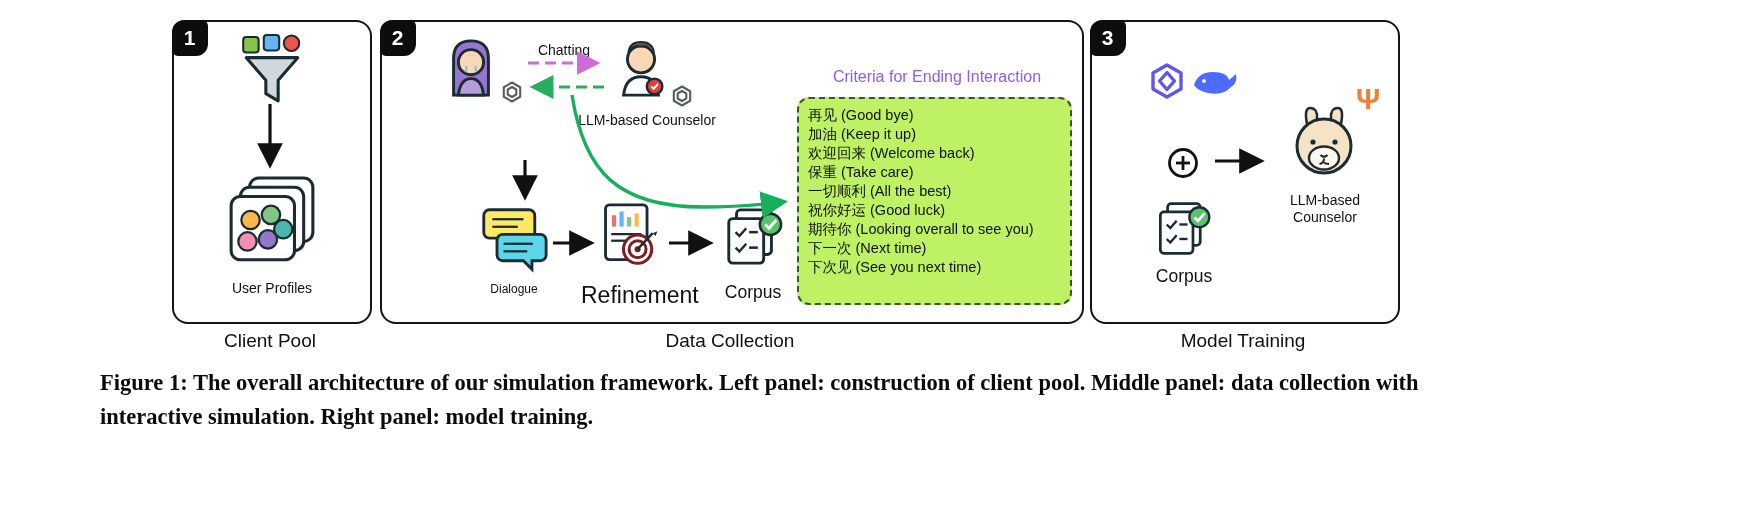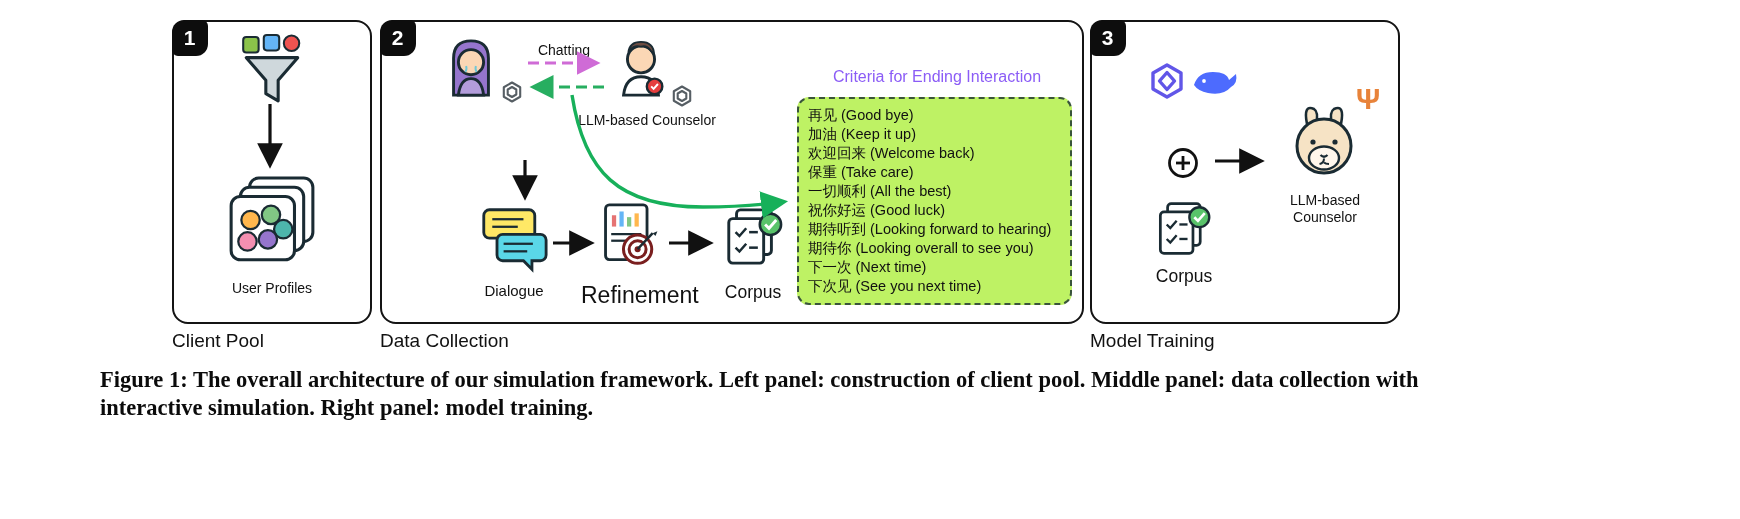--- a/index.html
+++ b/index.html
@@ -14,35 +14,35 @@
   .panel-1{left:172px;top:20px;width:196px;height:300px;}
   .panel-2{left:380px;top:20px;width:700px;height:300px;}
   .panel-3{left:1090px;top:20px;width:306px;height:300px;}
   .badge{
     position:absolute;left:-2.5px;top:-2.5px;width:36px;height:36px;background:#0d0d0d;color:#fff;
     border-radius:12px 6px 12px 6px;display:flex;align-items:center;justify-content:center;
     font-size:21px;font-weight:bold;z-index:4;
   }
   .icon{position:absolute;line-height:0;}
   .lbl{position:absolute;text-align:center;font-size:14px;color:#111;line-height:1.2;}
-  .panel-caption{position:absolute;text-align:left;font-size:19px;color:#111;z-index:2;}
+  .panel-caption{position:absolute;text-align:center;font-size:19px;color:#111;z-index:2;}
   .criteria-title{position:absolute;left:415px;top:46px;width:280px;text-align:center;font-size:16px;color:#8b5cf6;}
   .criteria-box{
     position:absolute;left:415px;top:75px;width:275px;height:208px;box-sizing:border-box;
     background:#bef264;border:2px dashed #39543a;border-radius:12px;
     padding:7px 9px;z-index:3;
   }
   .criteria-line{
     font-size:14.5px;line-height:19px;color:#111;white-space:nowrap;
     font-family:"Liberation Sans",sans-serif;
   }
   .psi{position:absolute;font-size:30px;font-weight:bold;color:#e8833a;line-height:1;}
   .fig-caption{
     position:absolute;left:100px;top:366px;width:1372px;
-    font-family:"Liberation Serif",serif;font-weight:bold;font-size:22.5px;line-height:28px;color:#0b0b0b;
+    font-family:"Liberation Serif",serif;font-weight:bold;font-size:22.5px;line-height:34px;color:#0b0b0b;
   }
 </style>
 </head>
 <body>
 
 <svg width="0" height="0" style="position:absolute" aria-hidden="true">
   <defs>
     <symbol id="sym-corpus" viewBox="0 0 64 64">
       <rect x="15" y="4" width="36" height="46" rx="4" fill="#fff" stroke="#1a2b33" stroke-width="3"></rect>
       <rect x="7" y="13" width="36" height="46" rx="4" fill="#fff" stroke="#1a2b33" stroke-width="3"></rect>
@@ -208,21 +208,21 @@
         </svg>
     </div>
 
     <div class="lbl" style="left:192px;top:90px;width:146px;">LLM-based Counselor</div>
 
     <div class="icon" style="left:98px;top:184px;">
       <svg width="68" height="68">
           <use href="#sym-dialogue"></use>
         </svg>
     </div>
-    <div class="lbl" style="left:82px;top:260px;width:100px;font-size:15px;">Dialogue</div>
+    <div class="lbl" style="left:82px;top:260px;width:100px;font-size:12px;">Dialogue</div>
 
     <div class="icon" style="left:216px;top:180px;">
       <svg width="66" height="68">
           <use href="#sym-refine"></use>
         </svg>
     </div>
     <div class="lbl" style="left:199px;top:260px;width:100px;font-size:23px;">Refinement</div>
 
     <div class="icon" style="left:340px;top:184px;">
       <svg width="62" height="62">
@@ -232,21 +232,20 @@
     <div class="lbl" style="left:331px;top:260px;width:80px;font-size:17.5px;">Corpus</div>
 
     <div class="criteria-title">Criteria for Ending Interaction</div>
     <div class="criteria-box">
         <div class="criteria-line">再见 (Good bye)</div>
         <div class="criteria-line">加油 (Keep it up)</div>
         <div class="criteria-line">欢迎回来 (Welcome back)</div>
         <div class="criteria-line">保重 (Take care)</div>
         <div class="criteria-line">一切顺利 (All the best)</div>
         <div class="criteria-line">祝你好运 (Good luck)</div>
-        <div class="criteria-line">期待听到 (Looking forward to hearing)</div>
         <div class="criteria-line">期待你 (Looking overall to see you)</div>
         <div class="criteria-line">下一次 (Next time)</div>
         <div class="criteria-line">下次见 (See you next time)</div>
       </div>
   </div>
   <div class="panel-caption" style="left:380px;top:330px;width:700px;">Data Collection</div>
 
   <div class="panel panel-3">
     <div class="badge">3</div>
 

